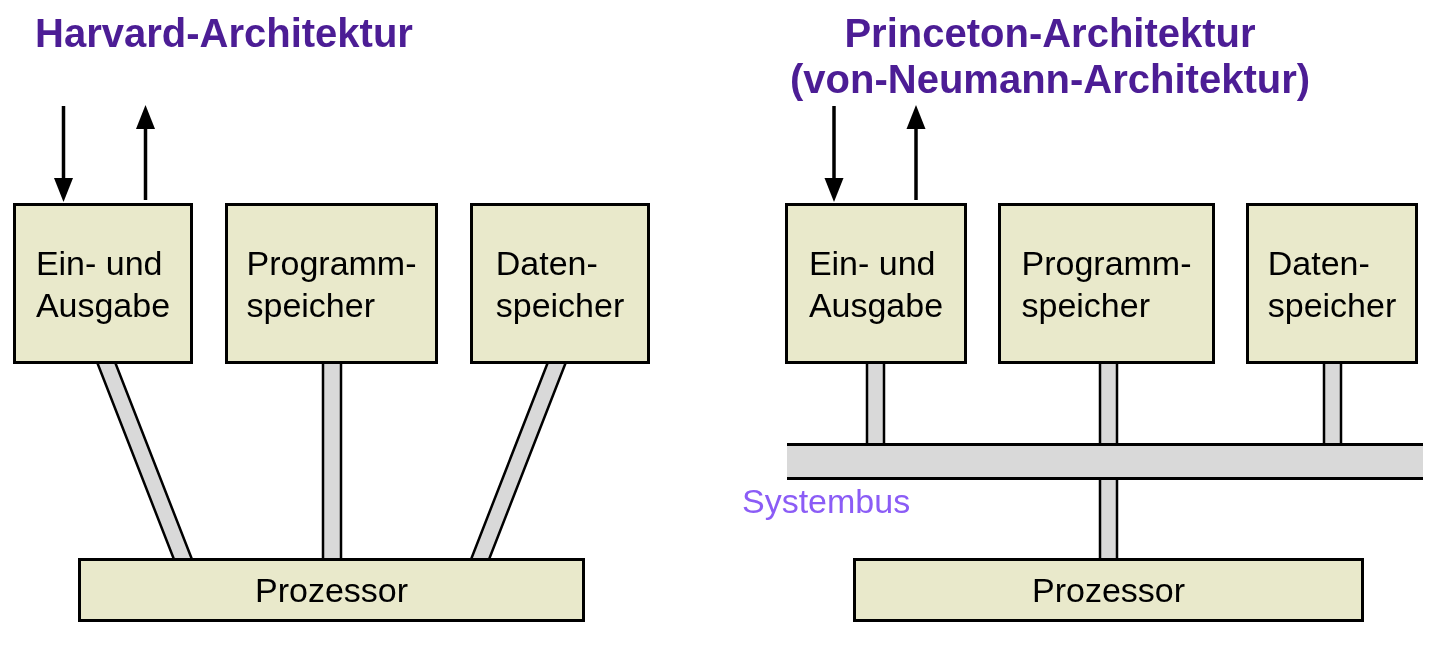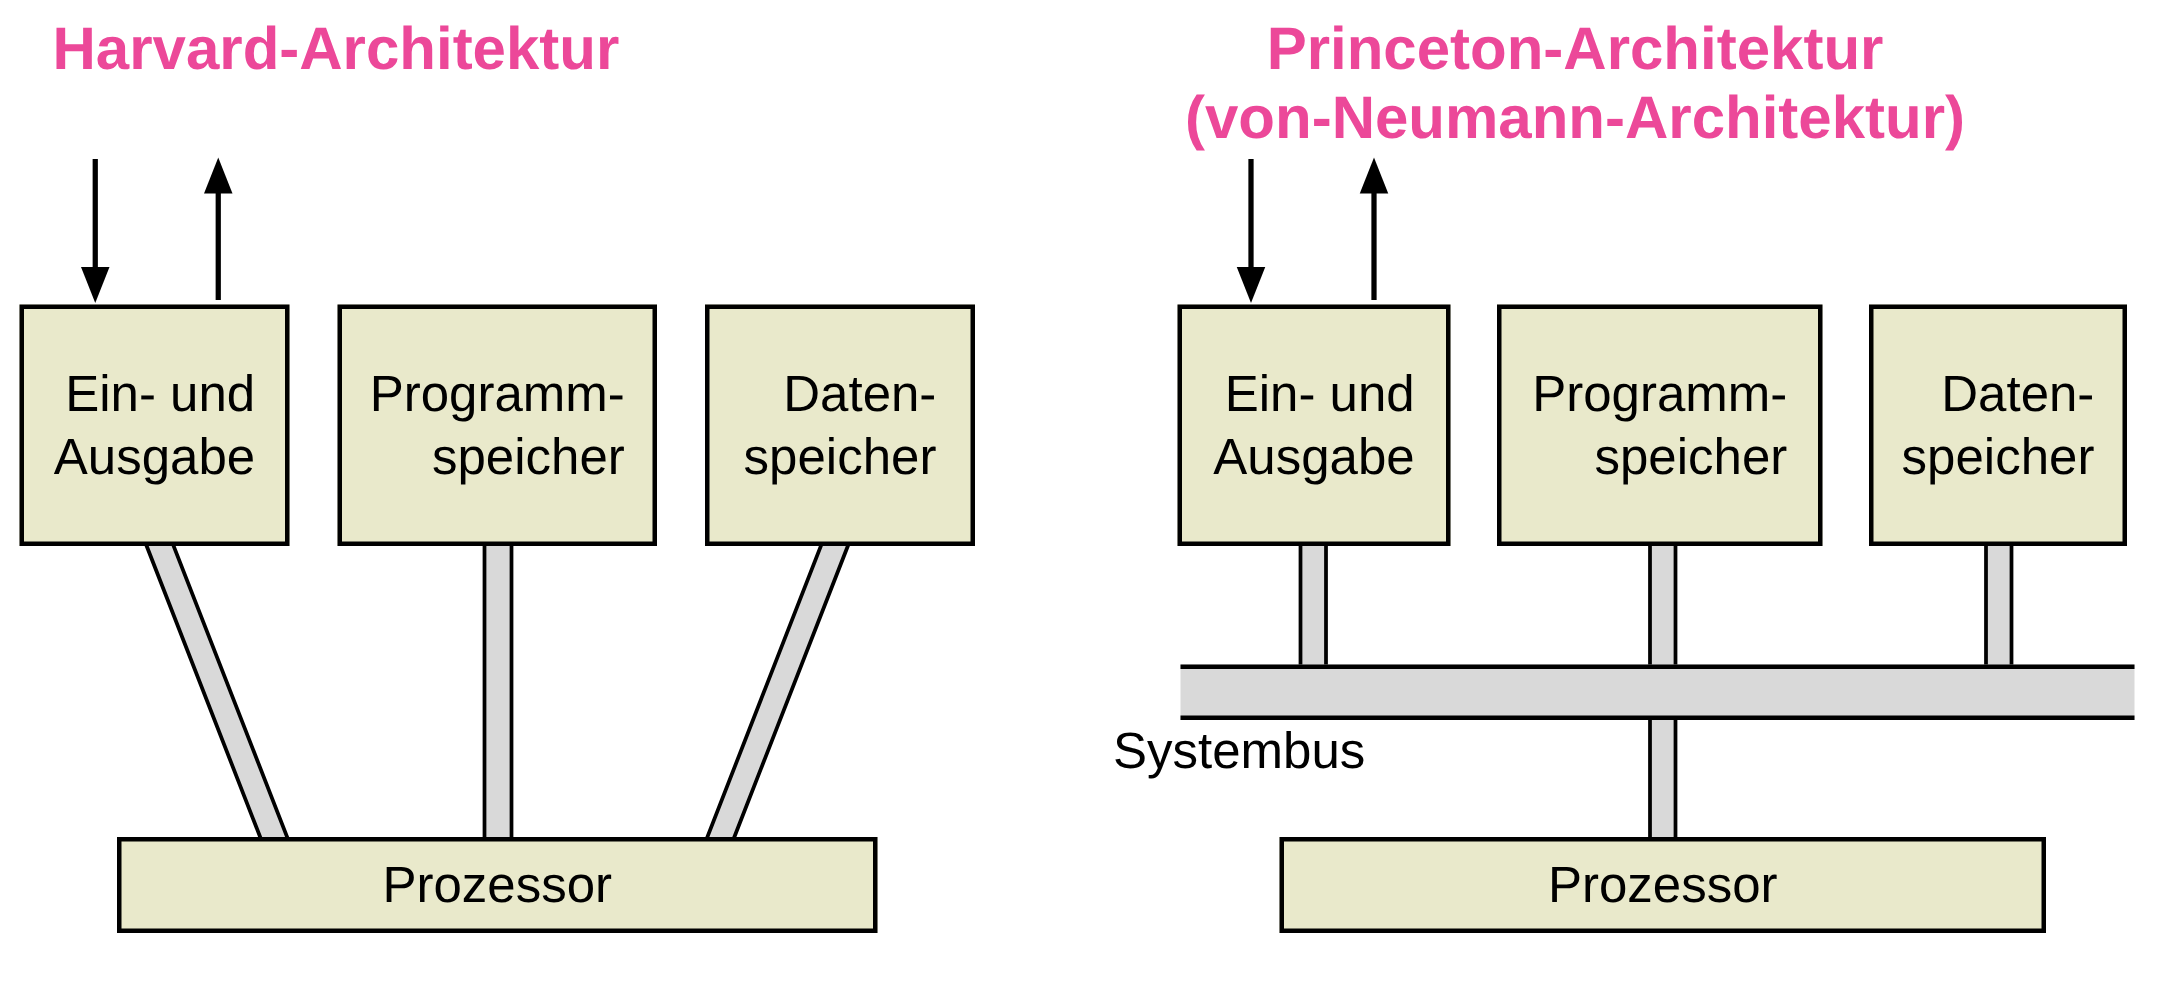--- a/index.html
+++ b/index.html
@@ -19,44 +19,44 @@
     position: absolute;
     left: 0;
     top: 0;
     z-index: 1;
   }
   .diagram-title {
     position: absolute;
     z-index: 3;
     font-size: 40px;
     font-weight: bold;
-    color: #ec4899;
+    color: #4c1d95;
     line-height: 46px;
     white-space: pre-line;
   }
   .box {
     position: absolute;
     z-index: 2;
     box-sizing: border-box;
     background: #e9e9cb;
     border: 3px solid #000000;
     display: flex;
     align-items: center;
     justify-content: center;
-    text-align: right;
+    text-align: left;
     font-size: 34px;
     line-height: 42px;
     color: #000000;
     white-space: pre-line;
   }
   .bus-label {
     position: absolute;
     z-index: 3;
     font-size: 34px;
-    color: #000000;
+    color: #8b5cf6;
     line-height: 36px;
   }
   
   .hv-io        { left: 13px;  top: 203px; width: 180px; height: 161px; }
   .hv-program   { left: 225px; top: 203px; width: 213px; height: 161px; }
   .hv-data      { left: 470px; top: 203px; width: 180px; height: 161px; }
   .hv-processor { left: 78px;  top: 558px; width: 507px; height: 64px; }
   .hv-title     { left: 35px;  top: 10px; }
   
   .pr-io        { left: 785px;  top: 203px; width: 182px; height: 161px; }

